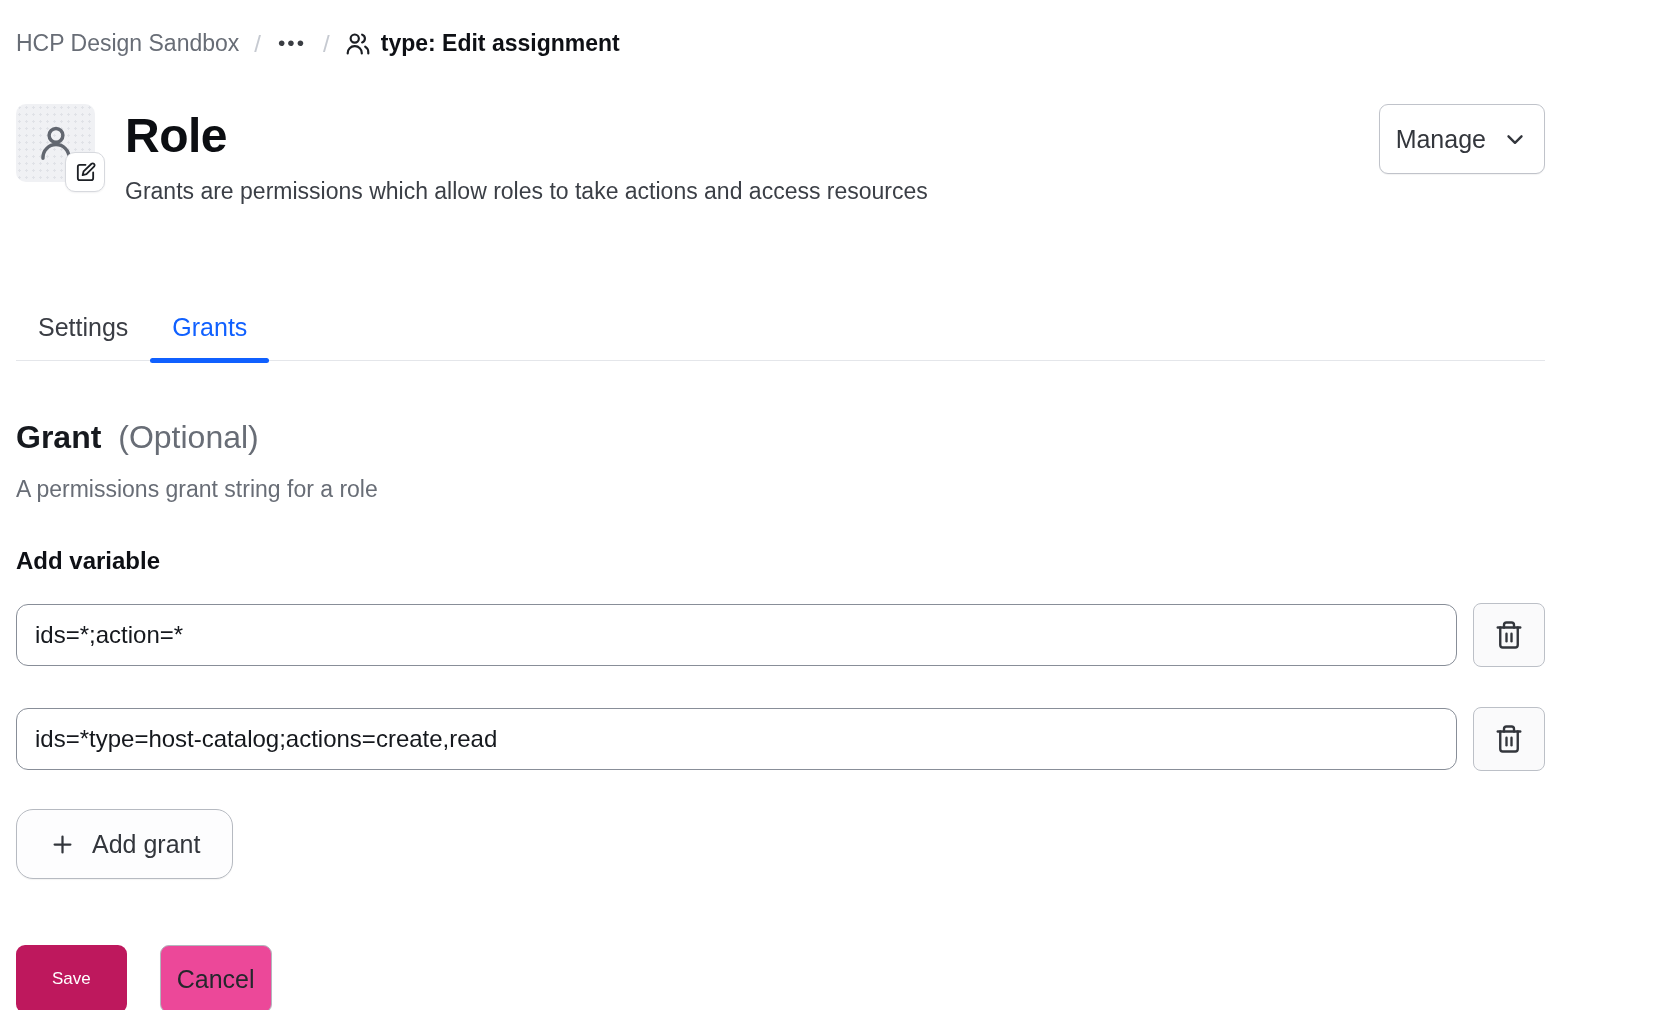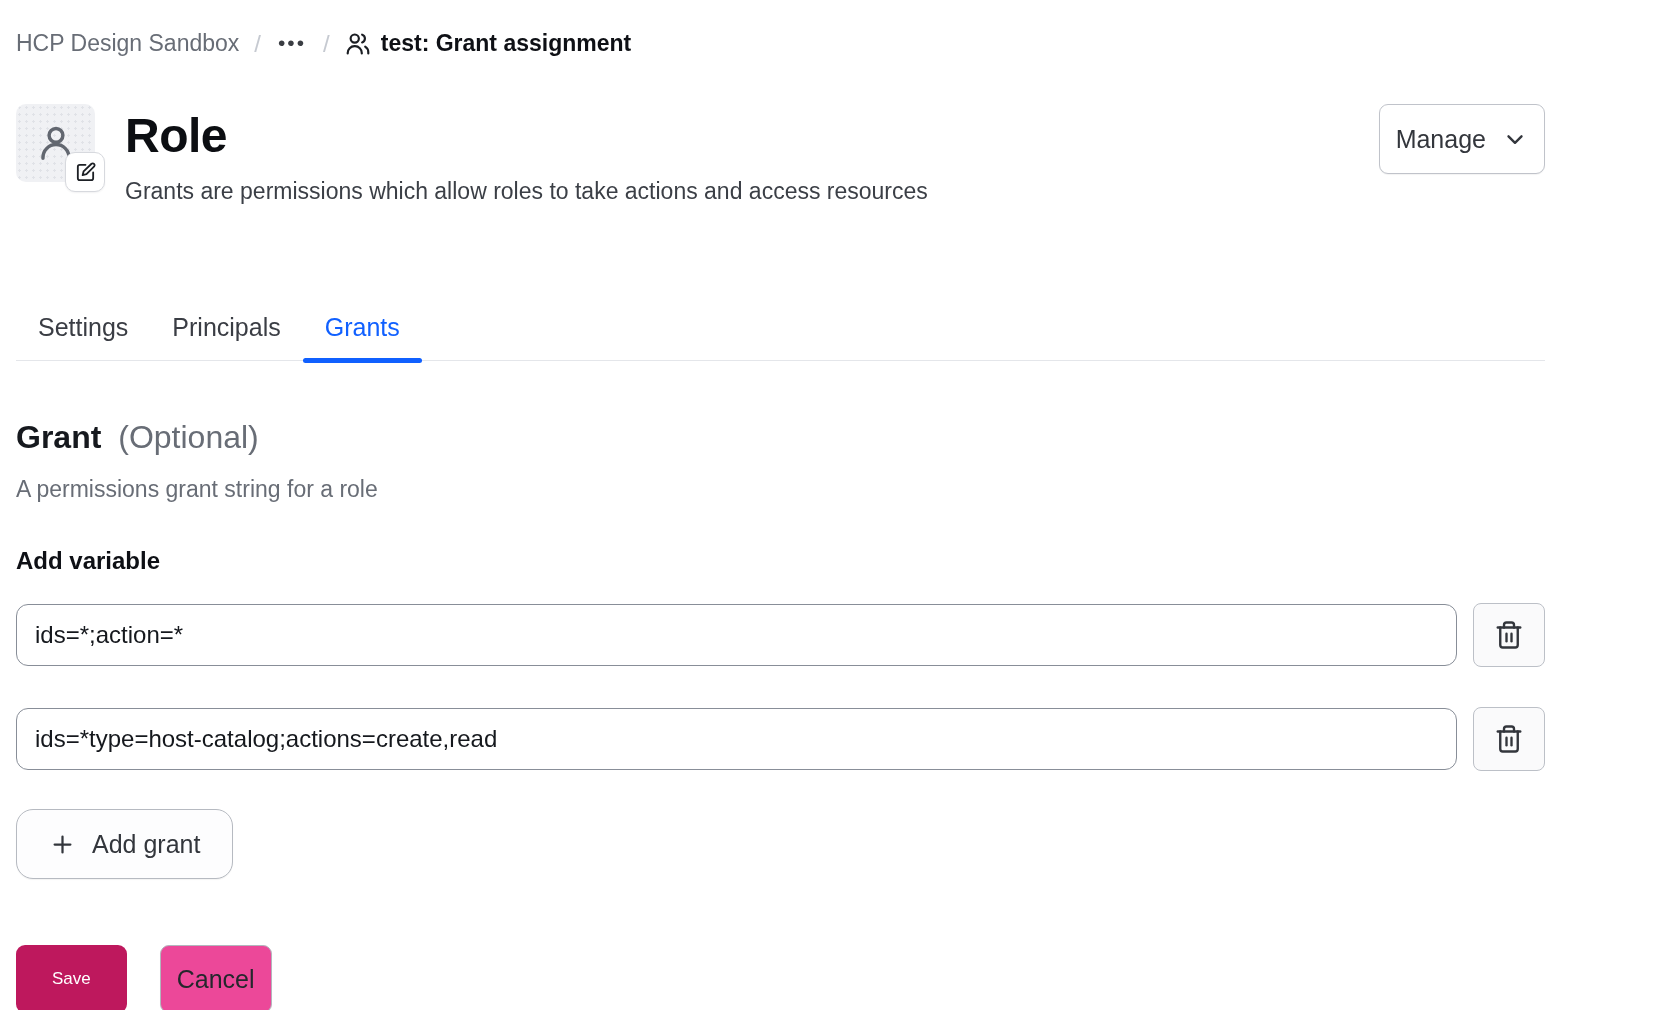--- a/index.html
+++ b/index.html
@@ -84,21 +84,21 @@
     <span class="crumb-sep">/</span>
     <button class="crumb-ellipsis">•••</button>
     <span class="crumb-sep">/</span>
     <span class="crumb-current">
       <svg width="26" height="26" viewBox="0 0 24 24" fill="none" stroke-width="2" stroke-linecap="round" stroke-linejoin="round">
         <circle cx="9" cy="7" r="3.8"></circle>
         <path d="M15.8 3.4a3.8 3.8 0 0 1 0 7.2"></path>
         <path d="M2.5 20.7v-.45A6.25 6.25 0 0 1 8.75 14h.5a6.25 6.25 0 0 1 6.25 6.25v.45"></path>
         <path d="M18.6 14.5a6.25 6.25 0 0 1 2.9 5.3v.9"></path>
       </svg>
-      <span>test: Grant assignment</span>
+      <span>type: Edit assignment</span>
     </span>
   </nav>
 
   <header class="header">
     <div class="avatar">
       <svg width="46" height="46" viewBox="0 0 24 24" fill="none" stroke-width="1.8" stroke-linecap="round" stroke-linejoin="round">
         <circle cx="12" cy="8" r="3.6"></circle>
         <path d="M5.2 20v-.4a6.8 6.8 0 0 1 6.8-6.8 6.8 6.8 0 0 1 6.8 6.8v.4"></path>
       </svg>
       <button class="avatar-edit">
@@ -115,21 +115,20 @@
     <button class="manage-btn">
       <span>Manage</span>
       <svg width="26" height="26" viewBox="0 0 24 24" fill="none" stroke-width="2.2" stroke-linecap="round" stroke-linejoin="round">
         <path d="M6 9.5l6 6 6-6"></path>
       </svg>
     </button>
   </header>
 
   <nav class="tabs">
     <button class="tab">Settings</button>
-    <button class="tab">Principals</button>
     <button class="tab active">Grants</button>
   </nav>
 
   <section>
     <div class="field-label-row">
       <span class="field-label">Grant</span>
       <span class="optional">(Optional)</span>
     </div>
     <p class="helper">A permissions grant string for a role</p>
     <h3 class="add-variable">Add variable</h3>

